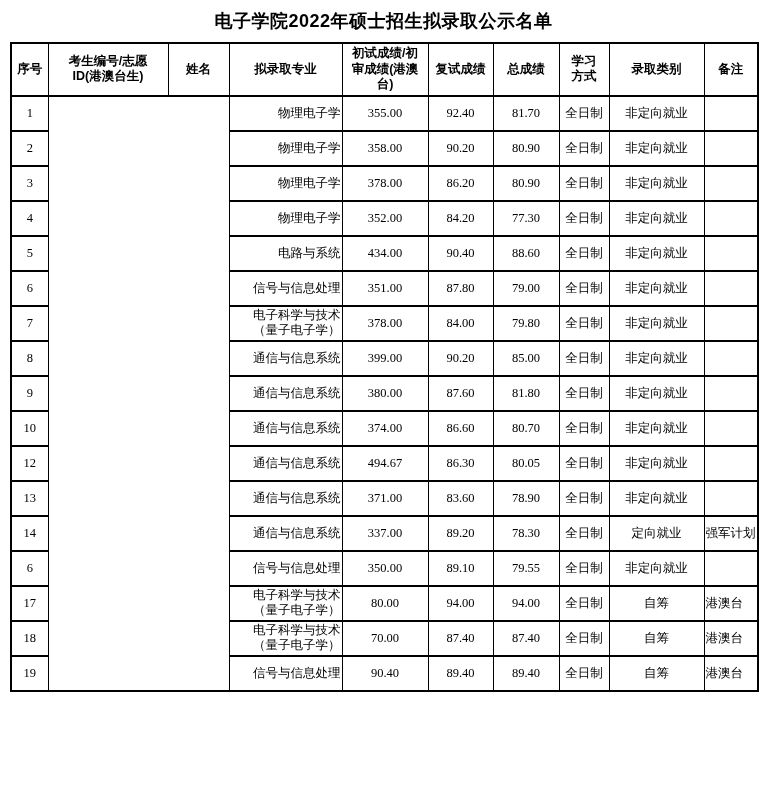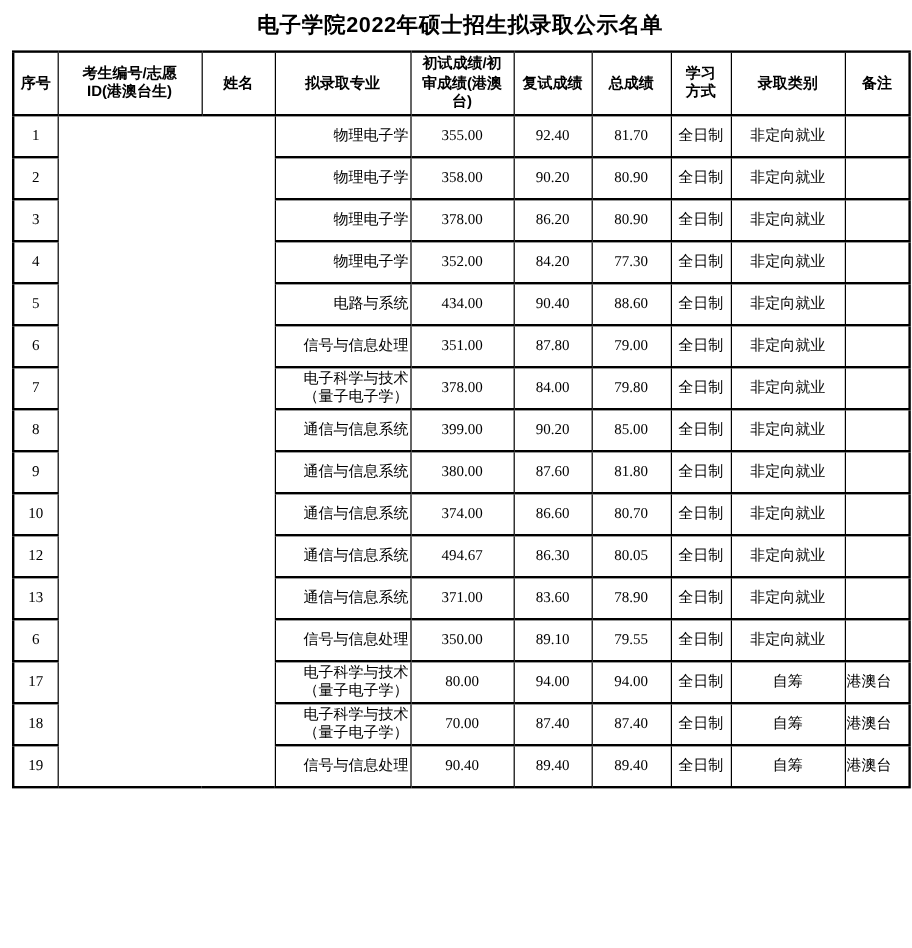--- a/index.html
+++ b/index.html
@@ -253,20 +253,32 @@
     <td class="blank-name"></td>
     <td class="c-major">通信与信息系统</td>
     <td class="c-num">371.00</td>
     <td class="c-num">83.60</td>
     <td class="c-num">78.90</td>
     <td class="c-mode">全日制</td>
     <td class="c-cat">非定向就业</td>
     <td class="c-note"></td>
   </tr>
       <tr>
+    <td class="c-no">14</td>
+    <td class="blank-id"></td>
+    <td class="blank-name"></td>
+    <td class="c-major">通信与信息系统</td>
+    <td class="c-num">337.00</td>
+    <td class="c-num">89.20</td>
+    <td class="c-num">78.30</td>
+    <td class="c-mode">全日制</td>
+    <td class="c-cat">定向就业</td>
+    <td class="c-note">强军计划</td>
+  </tr>
+      <tr>
     <td class="c-no">6</td>
     <td class="blank-id"></td>
     <td class="blank-name"></td>
     <td class="c-major">信号与信息处理</td>
     <td class="c-num">350.00</td>
     <td class="c-num">89.10</td>
     <td class="c-num">79.55</td>
     <td class="c-mode">全日制</td>
     <td class="c-cat">非定向就业</td>
     <td class="c-note"></td>

